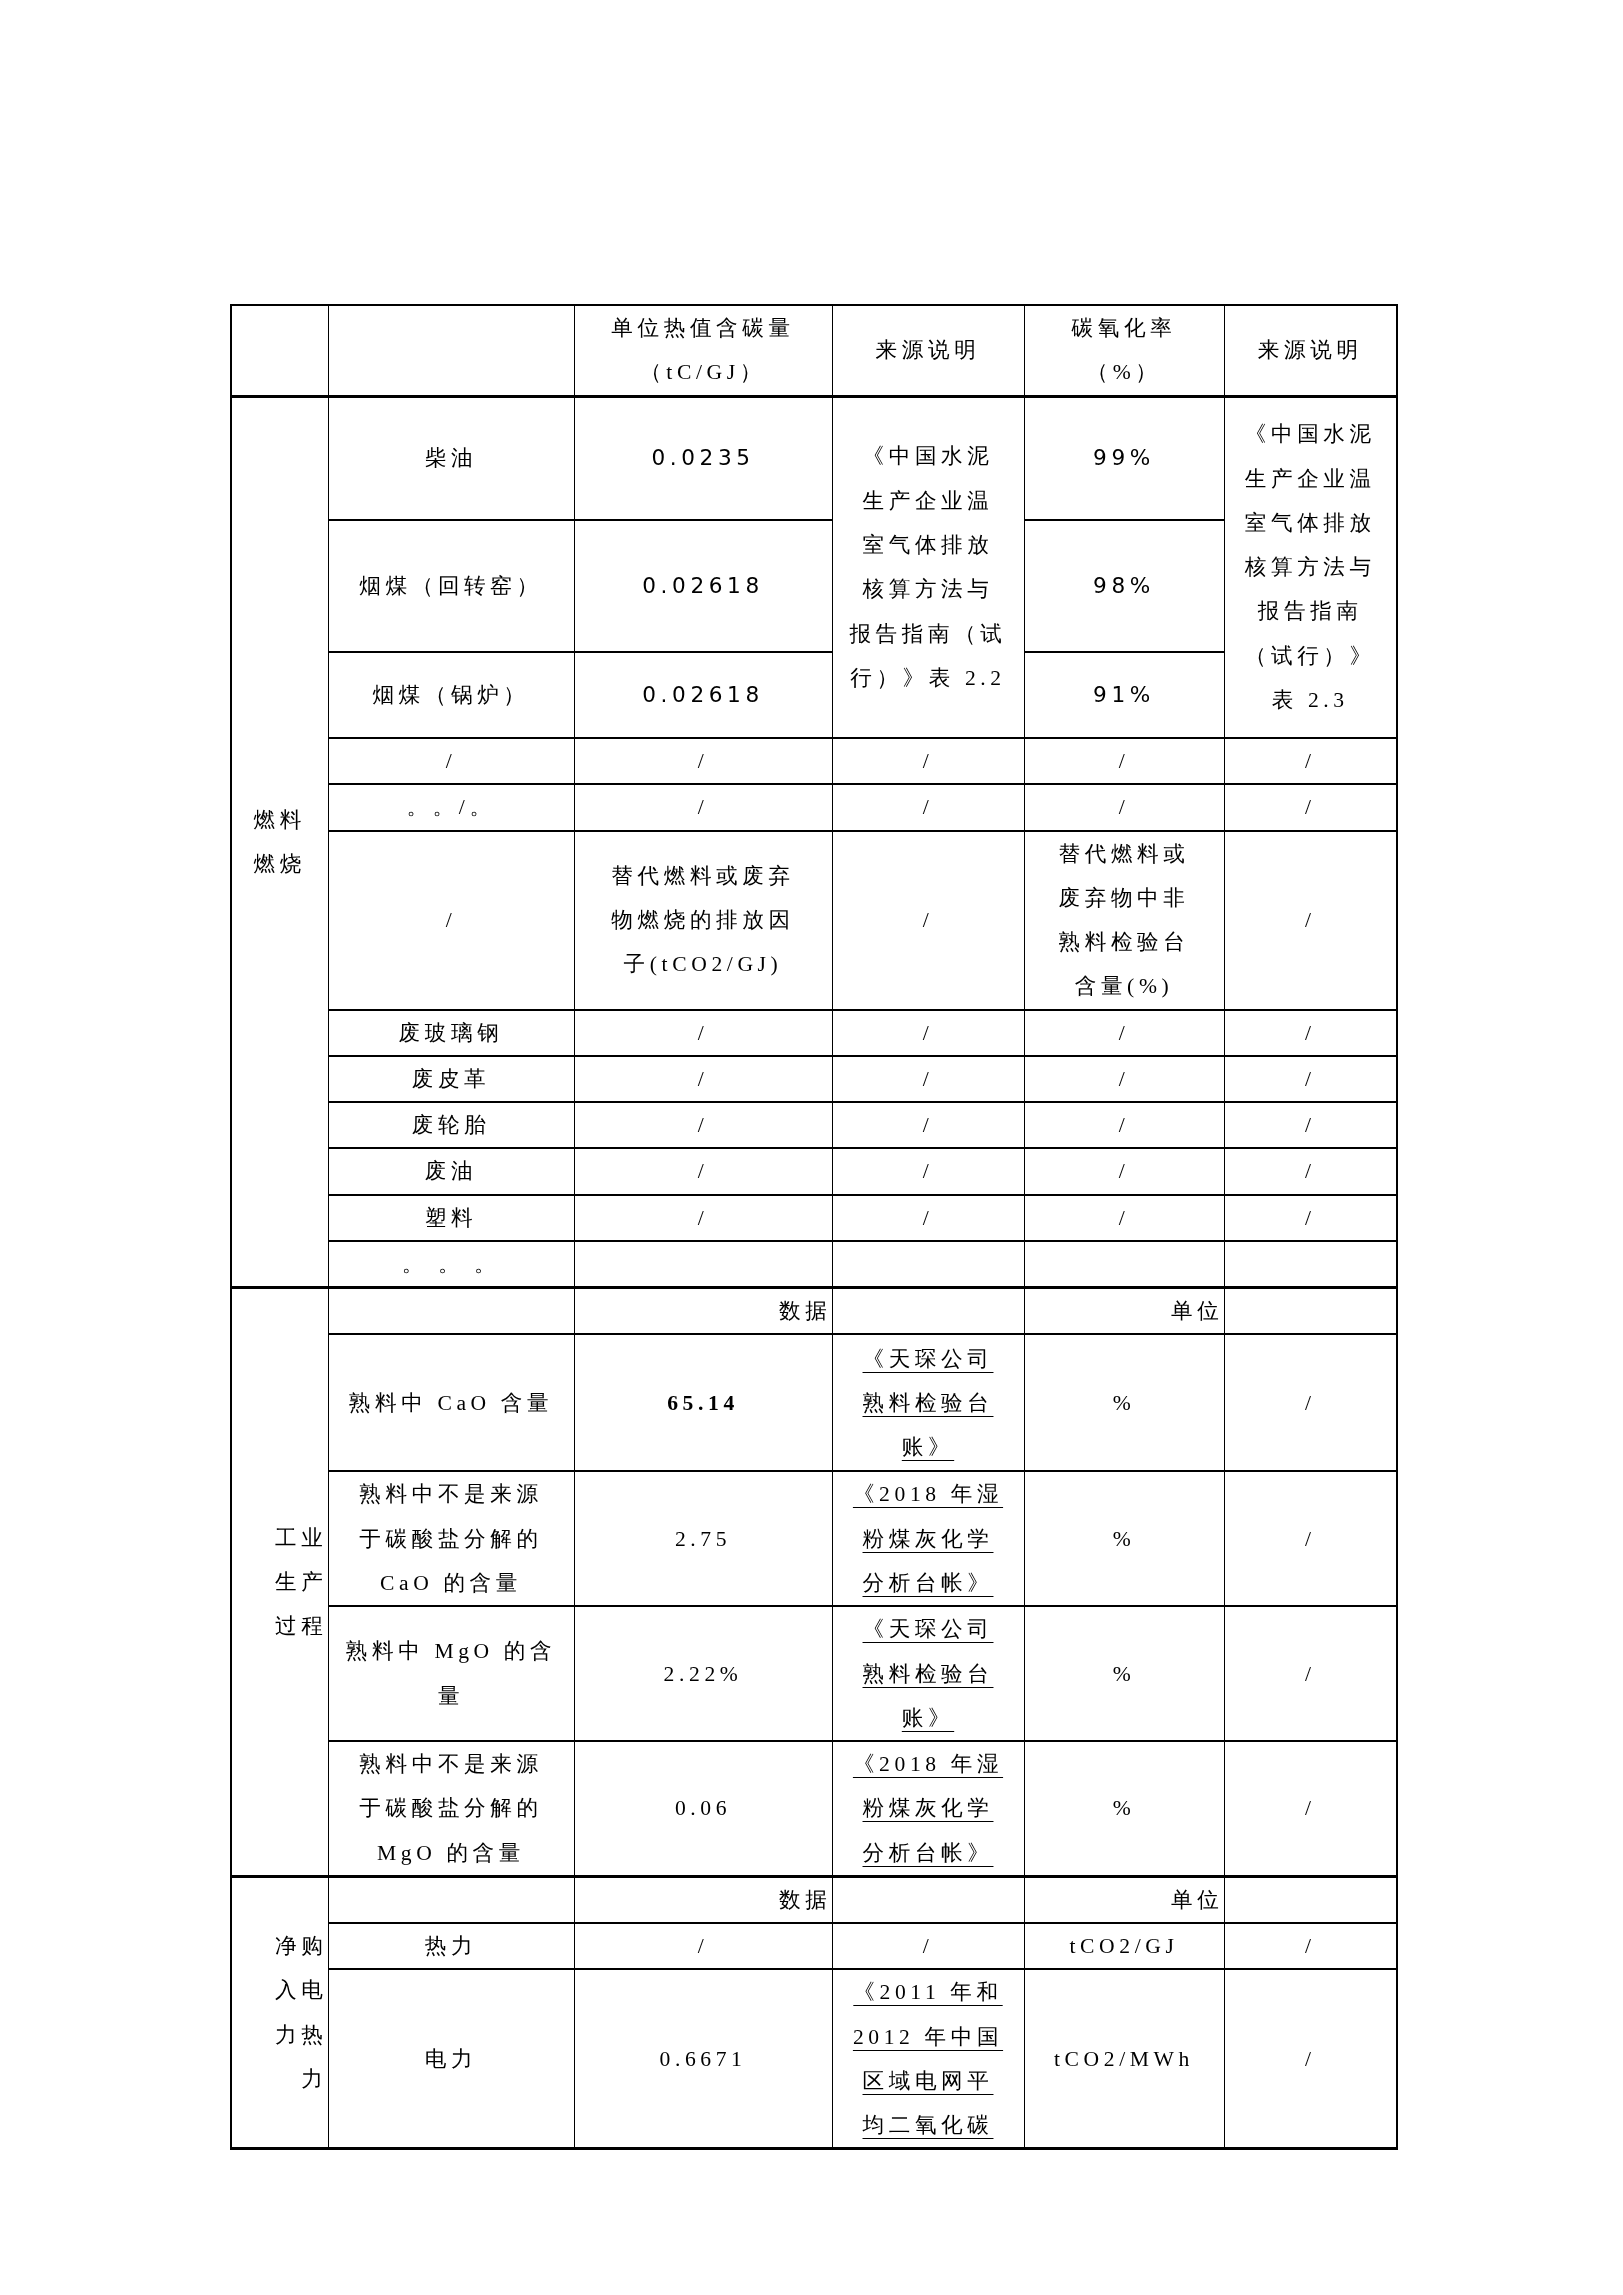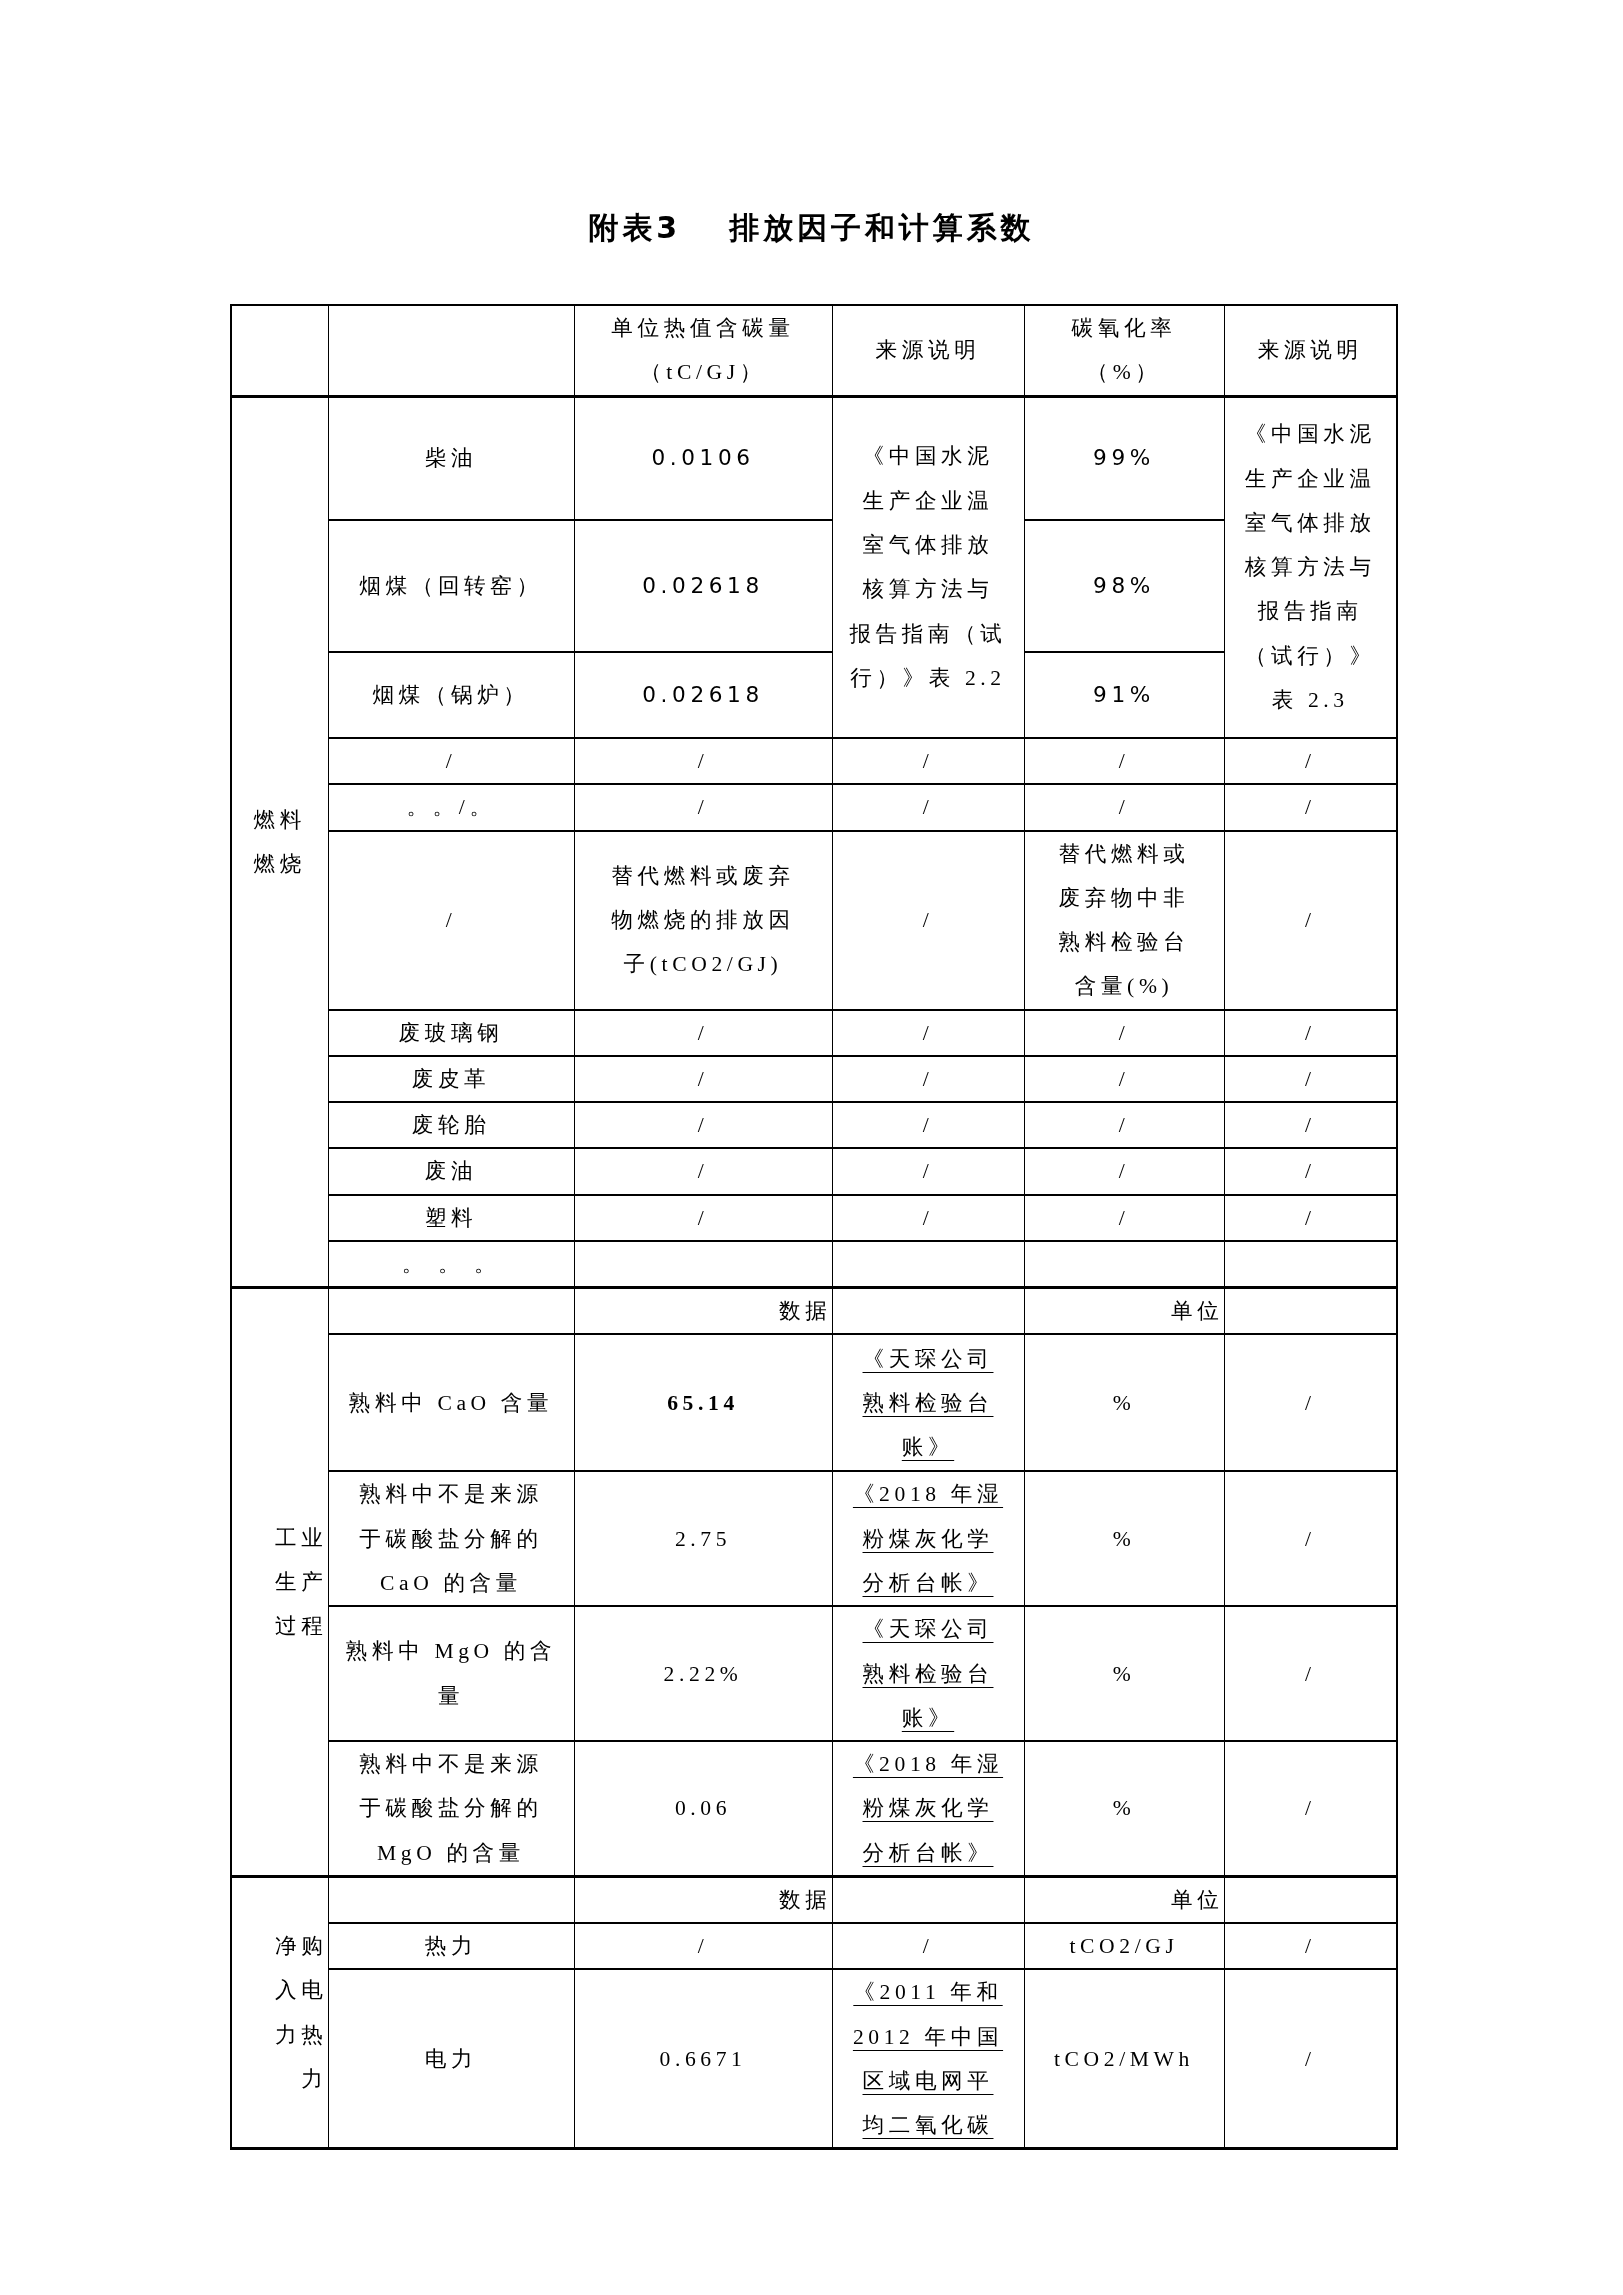--- a/index.html
+++ b/index.html
@@ -65,21 +65,20 @@
     text-align:center;
     font-size:20px;
     letter-spacing:6.5px;
   }
 </style>
 </head>
 <body>
 
 <div class="page">
 
-  <div class="title">附表3　 排放因子和计算系数</div>
 
   <table class="main">
     <colgroup>
       <col style="width:97px">
         <col style="width:246px">
         <col style="width:258px">
       <col style="width:192px">
         <col style="width:200px">
         <col style="width:173px">
     </colgroup>
@@ -93,21 +92,21 @@
       <td>来源说明</td>
       <td>碳氧化率
 （%）</td>
       <td>来源说明</td>
     </tr>
 
     <tr style="height:124px">
       <td class="grp" rowspan="12">燃料
 燃烧</td>
       <td>柴油</td>
-      <td class="num">0.0106</td>
+      <td class="num">0.0235</td>
       <td rowspan="3">《中国水泥
 生产企业温
 室气体排放
 核算方法与
 报告指南（试
 行）》表 2.2</td>
       <td class="num">99%</td>
       <td rowspan="3">《中国水泥
 生产企业温
 室气体排放

